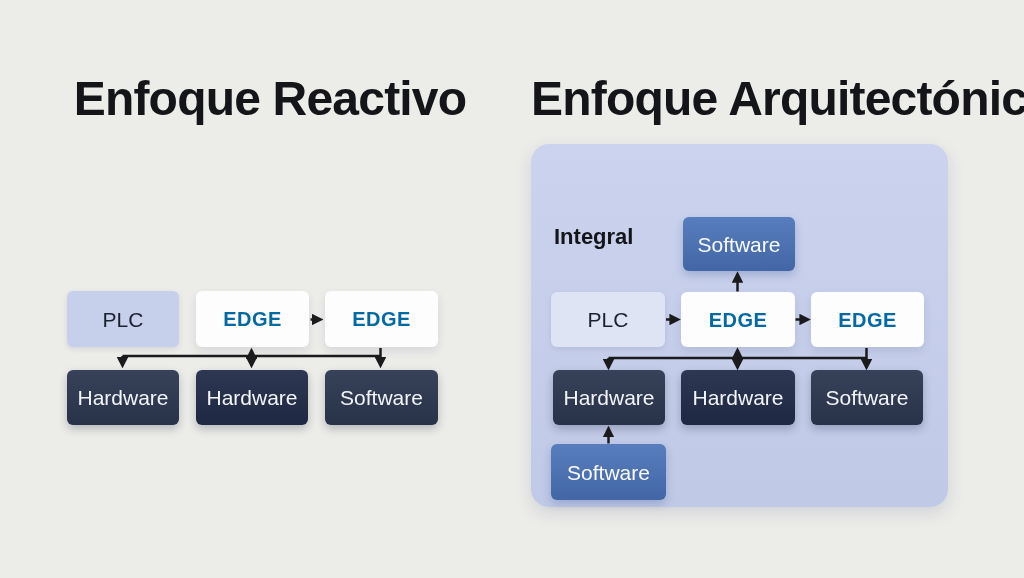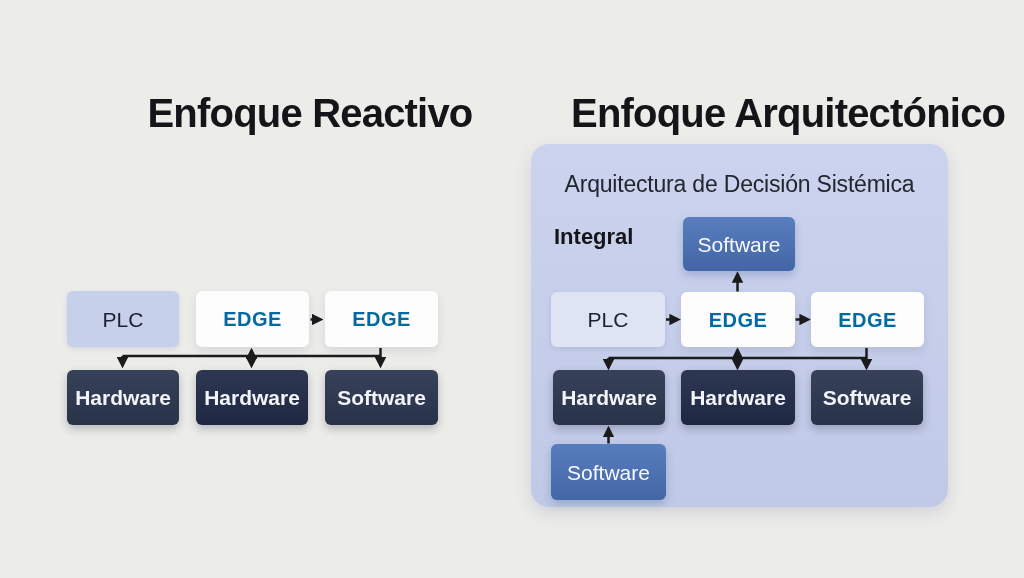--- a/index.html
+++ b/index.html
@@ -2,23 +2,23 @@
 <html style="--page-bg: #ECECE9; --title-text: #141519; --panel-top: #CBD3EE; --panel-bottom: #C0C9E6; --panel-title-text: #22262E; --box-light: #C6D0EA; --box-lighter: #DEE4F4; --box-light-text: #1B2130; --box-white: #FDFDFE; --box-dark: #2B364F; --box-dark-alt: #212B47; --box-dark-text: #F2F4F7; --box-blue: #4A72B8; --box-blue-text: #F8FAFD; --arrow: #1B1B1D;"><head>
 <meta charset="utf-8">
 <style>
   html,body{margin:0;padding:0;}
   .canvas{
     position:relative;width:1024px;height:578px;overflow:hidden;
     background:var(--page-bg,#ECECE9);
     font-family:"Liberation Sans",sans-serif;
   }
   .title{
-    position:absolute;top:91px;margin:0;
-    font-size:40px;font-weight:700;letter-spacing:-0.8px;
-    color:var(--title-text,#141519);text-align:center;white-space:nowrap;padding-left:40px;
+    position:absolute;top:71px;margin:0;
+    font-size:48px;font-weight:700;letter-spacing:-0.8px;
+    color:var(--title-text,#141519);text-align:center;white-space:nowrap;
   }
   .title-left{left:0;width:540px;}
   .title-right{left:531px;width:417px;}
   .panel{
     position:absolute;left:531px;top:144px;width:417px;height:363px;
     border-radius:18px;
     background:linear-gradient(180deg,var(--panel-top,#CBD3EE),var(--panel-bottom,#C0C9E6));
     box-shadow:0 6px 16px rgba(90,100,140,0.18);
   }
   .panel-title{
@@ -43,21 +43,21 @@
     font-weight:500;box-shadow:0 2px 5px rgba(80,90,130,0.14);
   }
   .box-white{
     background:var(--box-white,#FDFDFE);color:#0369a1;
     font-weight:700;font-size:20px;letter-spacing:0.4px;
     box-shadow:0 4px 9px rgba(70,80,110,0.13);
   }
   .box-dark{
     background-color:var(--box-dark,#2B364F);
     background-image:linear-gradient(180deg,rgba(255,255,255,0.06),rgba(0,0,0,0.08));
-    color:var(--box-dark-text,#F2F4F7);font-weight:700;
+    color:var(--box-dark-text,#F2F4F7);font-weight:400;
     box-shadow:0 4px 8px rgba(20,28,50,0.25);
   }
   .box-dark-alt{background-color:var(--box-dark-alt,#212B47);}
   .box-blue{
     background-color:var(--box-blue,#4A72B8);
     background-image:linear-gradient(180deg,rgba(255,255,255,0.08),rgba(0,0,0,0.10));
     color:var(--box-blue-text,#F8FAFD);font-weight:500;
     box-shadow:0 4px 8px rgba(40,70,130,0.25);
   }
   
@@ -89,21 +89,20 @@
   <h1 class="title title-right">Enfoque Arquitectónico</h1>
 
   <div class="box box-light l-plc">PLC</div>
   <div class="box box-white l-edge1">EDGE</div>
   <div class="box box-white l-edge2">EDGE</div>
   <div class="box box-dark l-hw1">Hardware</div>
   <div class="box box-dark box-dark-alt l-hw2">Hardware</div>
   <div class="box box-dark l-sw">Software</div>
 
   <div class="panel"></div>
-  <div class="panel-title">Arquitectura de Decisión Sistémica</div>
   <div class="integral">Integral</div>
 
   <div class="box box-blue r-swtop">Software</div>
   <div class="box box-lighter r-plc">PLC</div>
   <div class="box box-white r-edge1">EDGE</div>
   <div class="box box-white r-edge2">EDGE</div>
   <div class="box box-dark r-hw1">Hardware</div>
   <div class="box box-dark box-dark-alt r-hw2">Hardware</div>
   <div class="box box-dark r-sw">Software</div>
   <div class="box box-blue r-swbot">Software</div>

